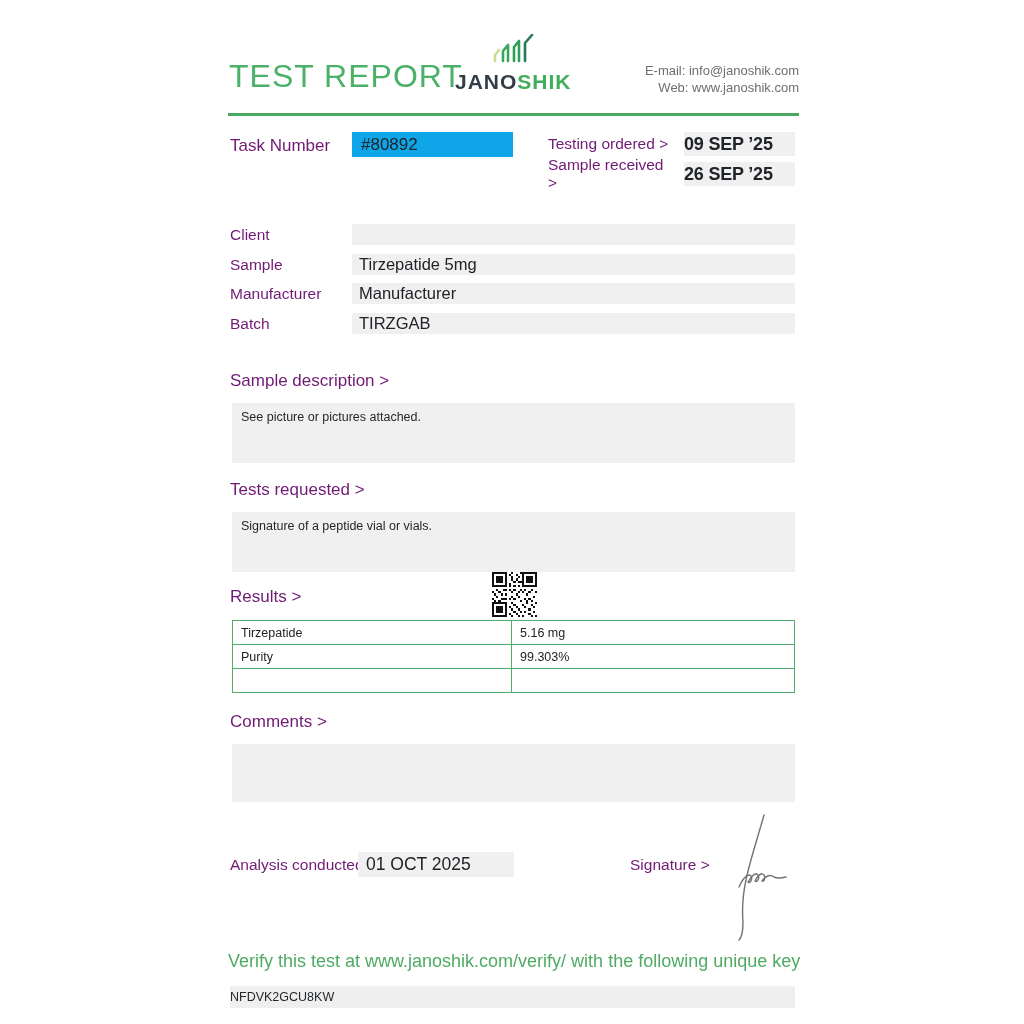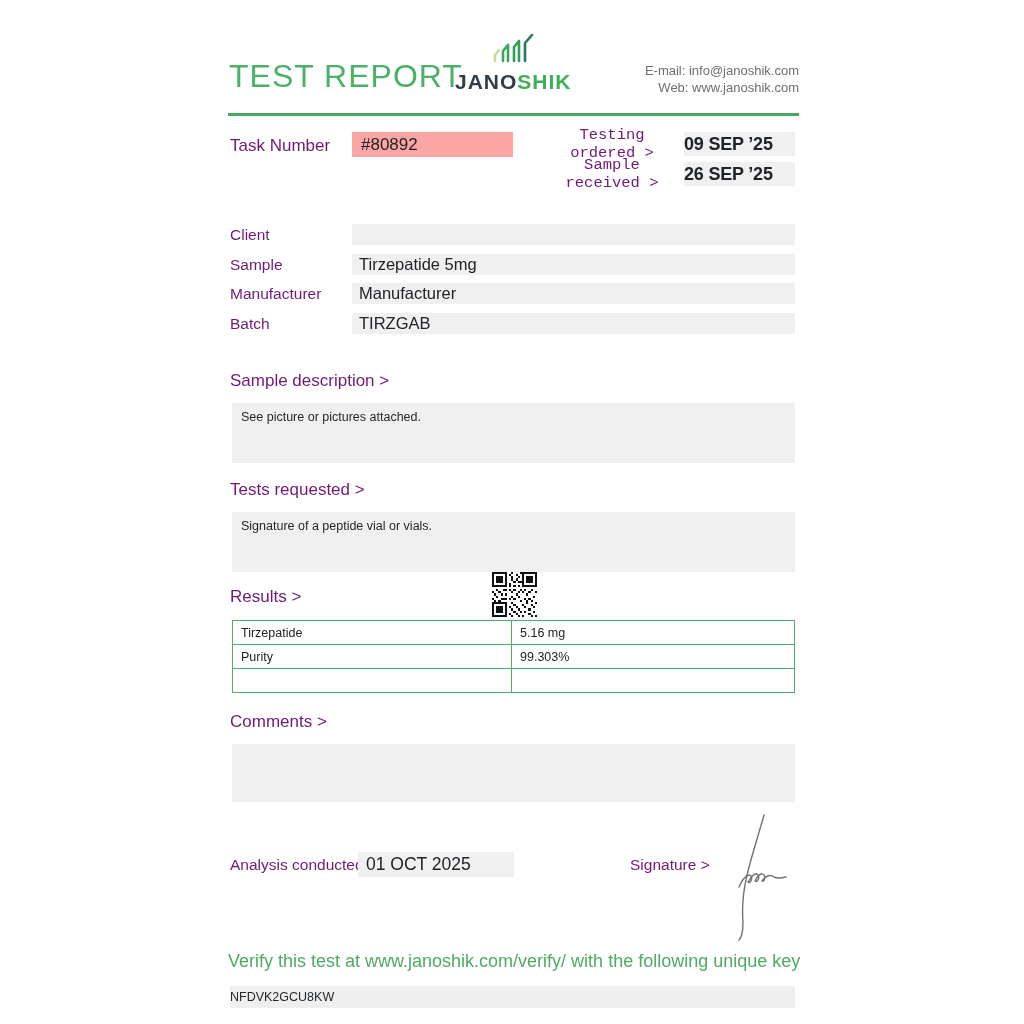--- a/index.html
+++ b/index.html
@@ -13,23 +13,23 @@
   .logo { left:455px; top:34px; width:116px; text-align:center; }
   .logo-word { font-size:21px; font-weight:700; letter-spacing:1px; margin-top:2px; }
   .logo-word .dark { color:#333d47; }
   .logo-word .grn { color:#3fae5a; }
   .contact { right:225px; top:62px; text-align:right; font-size:13px; line-height:17px; color:#6e6e6e; }
   .rule { left:228px; top:113px; width:571px; height:3px; background:#4aa95e; }
 
   
   .lbl { color:#701a75; font-size:16px; }
   .task-label { left:230px; top:136px; font-size:17px; }
-  .task-box { left:352px; top:132px; width:161px; height:25px; background:#fca5a5; line-height:25px; padding-left:9px; font-size:17px; }
+  .task-box { left:352px; top:132px; width:161px; height:25px; background:#0ea5e9; line-height:25px; padding-left:9px; font-size:17px; }
   .date-row { left:548px; width:247px; height:24px; display:flex; align-items:center; gap:8px; }
-  .date-row .dlbl { flex:1; text-align:center; font-size:15.5px;font-family:Liberation Mono, monospace; }
+  .date-row .dlbl { flex:1; text-align:left; font-size:15.5px; }
   .date-box { width:111px; height:24px; background:#f0f0f0; line-height:24px; font-size:18px; font-weight:600; letter-spacing:-0.2px; }
 
   
   .info-label { left:230px; font-size:15.5px; }
   .info-box { left:352px; width:443px; height:21px; background:#f0f0f0; line-height:21px; padding-left:7px; font-size:16.5px; }
 
   .sec-label { left:230px; font-size:17px; }
   .gray-box { left:232px; width:563px; background:#f0f0f0; font-size:12.5px; padding:7px 9px; color:#24282c; }
 
   

